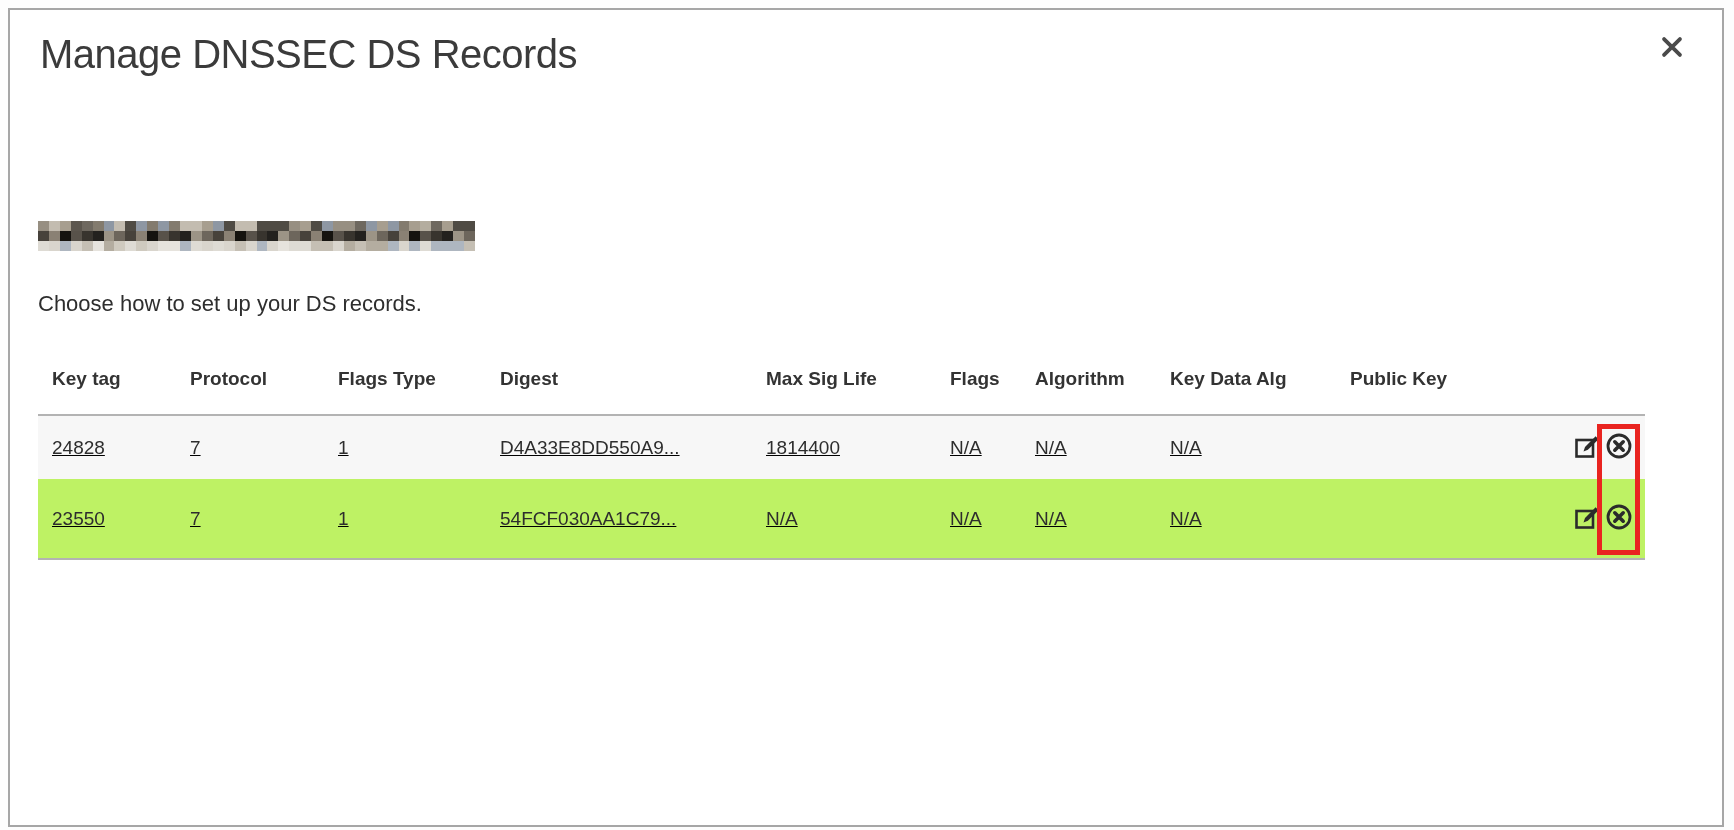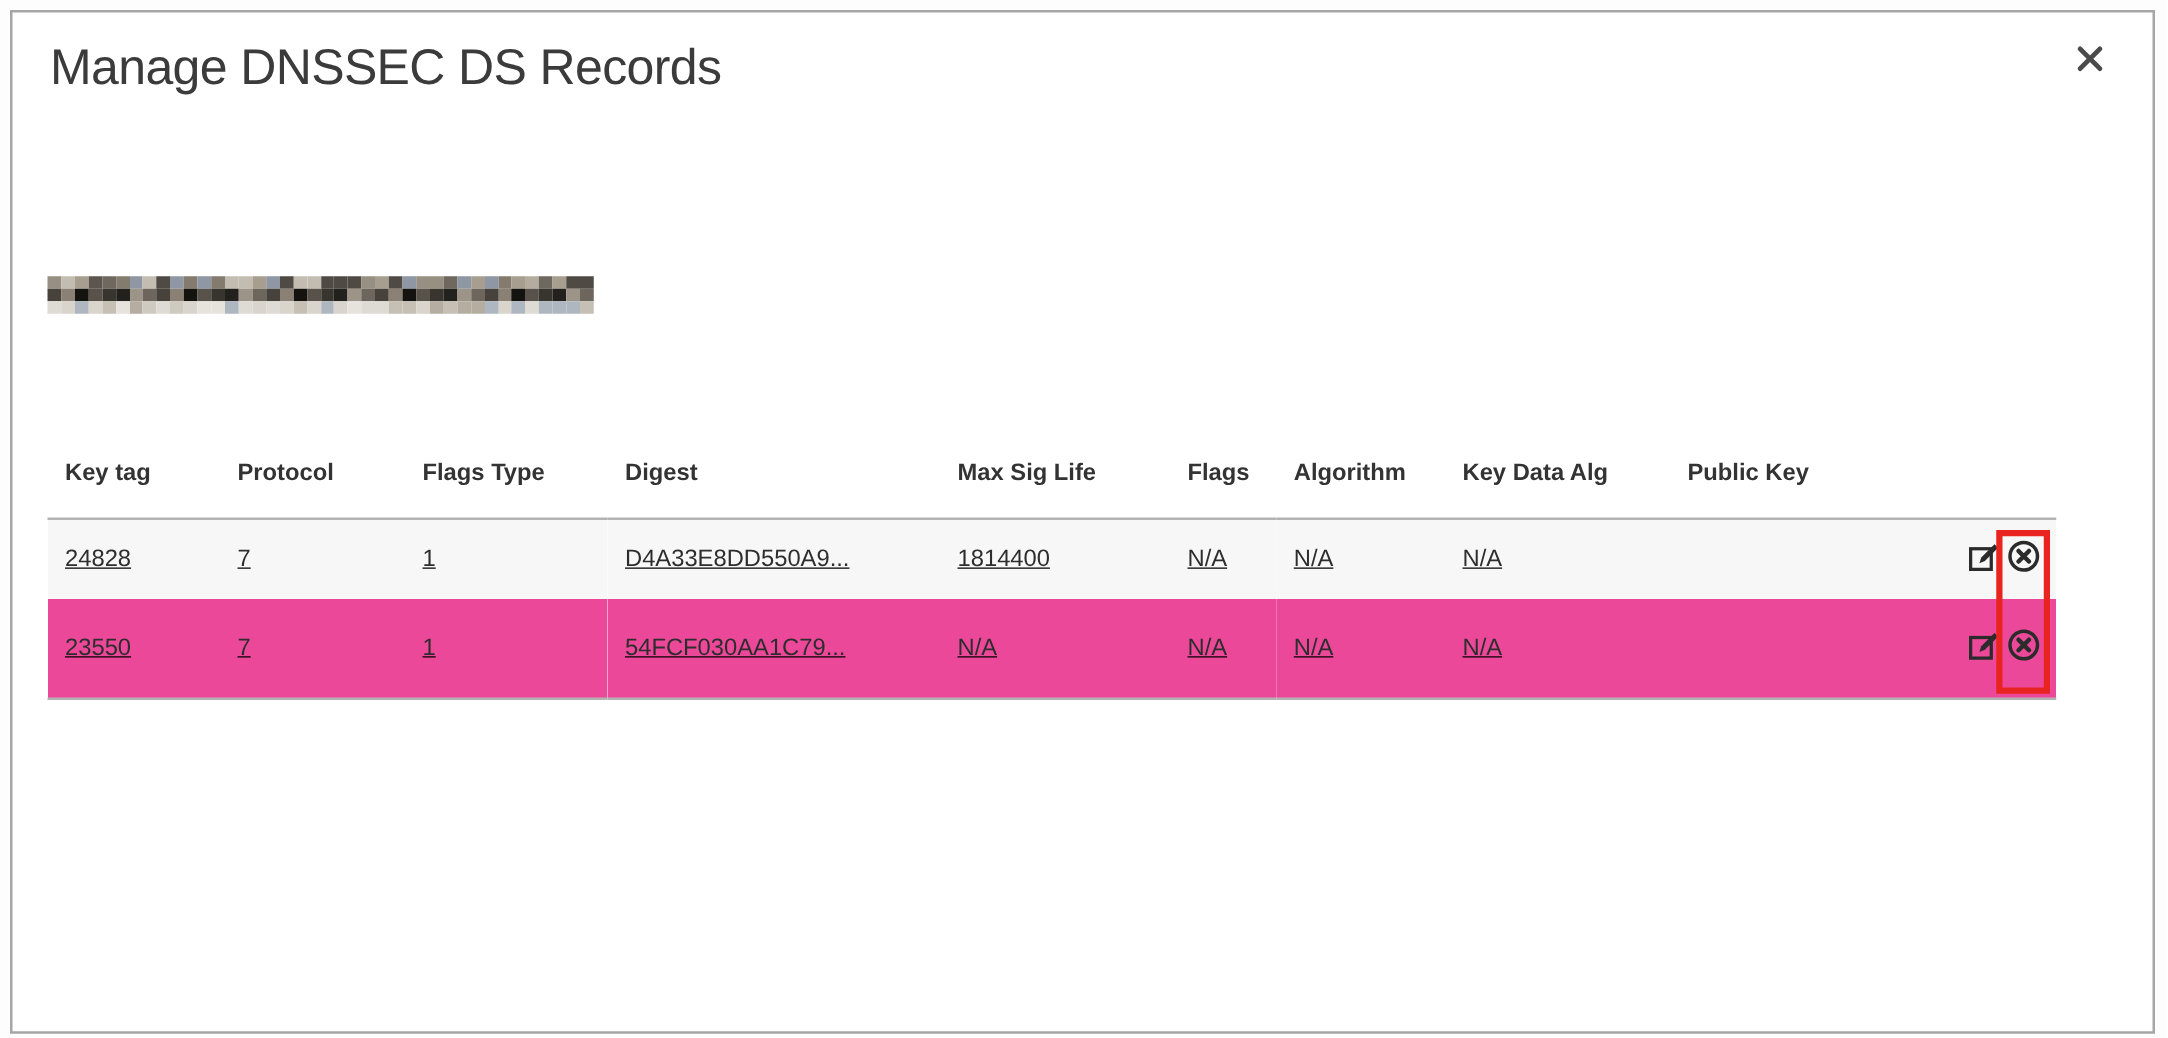--- a/index.html
+++ b/index.html
@@ -9,21 +9,21 @@
   .title{position:absolute;left:30px;top:22px;font-size:40px;font-weight:400;color:#3b3b3b;letter-spacing:-0.5px;}
   .close-btn{position:absolute;right:28px;top:16px;width:44px;height:44px;background:none;border:none;cursor:pointer;padding:0;}
   .domain-redacted{position:absolute;left:28px;top:211px;width:437px;height:30px;display:grid;grid-template-columns:repeat(40,1fr);grid-auto-rows:10px;}
   .domain-redacted div{width:100%;height:10px;}
   .instruction{position:absolute;left:28px;top:281px;font-size:22px;color:#2e2e2e;}
   table.ds{position:absolute;left:28px;top:354px;width:1607px;border-collapse:collapse;table-layout:fixed;}
   table.ds thead th{font-size:19px;font-weight:700;color:#333;text-align:left;padding:4px 0 24px 14px;white-space:nowrap;}
   table.ds tbody{border-top:2px solid #b3b3b3;border-bottom:2px solid #b3b3b3;text-decoration:underline;}
   table.ds tbody td{font-size:19px;color:#2d2d2d;padding:0 0 0 14px;vertical-align:middle;white-space:nowrap;overflow:hidden;}
   table.ds tbody tr.row-odd{background:#f7f7f7;height:64px;}
-  table.ds tbody tr.row-even{background:#ec4899;height:80px;}
+  table.ds tbody tr.row-even{background:#bef264;height:80px;}
   td.actions{text-align:right;padding:0 12px 0 0 !important;}
   td.actions .iconwrap{display:inline-flex;align-items:center;gap:5px;}
   .icon-btn{background:none;border:none;padding:0;cursor:pointer;display:inline-flex;align-items:center;}
   .add-btn{position:absolute;left:35px;top:563px;width:233px;height:50px;background:#ffffff;border:3px solid #6aa121;color:#6aa121;font-size:21px;cursor:pointer;}
   .footer{position:absolute;left:0;bottom:0;width:100%;height:132px;background:#ededed;}
   .save-btn{position:absolute;left:715px;top:28px;width:175px;height:68px;background:#68a10d;border:none;border-bottom:6px solid #56850a;color:#ffffff;font-size:24px;cursor:pointer;}
   .cancel-link{position:absolute;left:912px;top:46px;font-size:24px;color:#3579dd;text-decoration:none;cursor:pointer;}
   .annotation-box{position:absolute;left:1597px;top:424px;width:43px;height:131px;border:5px solid #e92420;pointer-events:none;z-index:10;}
 </style>
 </head>
@@ -158,20 +158,21 @@
         <div style="background: rgb(174, 182, 192);"></div>
         <div style="background: rgb(217, 213, 205);"></div>
         <div style="background: rgb(174, 182, 192);"></div>
         <div style="background: rgb(222, 219, 212);"></div>
         <div style="background: rgb(174, 182, 192);"></div>
         <div style="background: rgb(174, 182, 192);"></div>
         <div style="background: rgb(174, 182, 192);"></div>
         <div style="background: rgb(197, 191, 180);"></div>
       </div>
 
+    <div class="instruction">Choose how to set up your DS records.</div>
 
     <table class="ds">
       <colgroup>
         <col style="width:138px">
           <col style="width:148px">
           <col style="width:162px">
         <col style="width:266px">
           <col style="width:184px">
           <col style="width:85px">
         <col style="width:135px">

